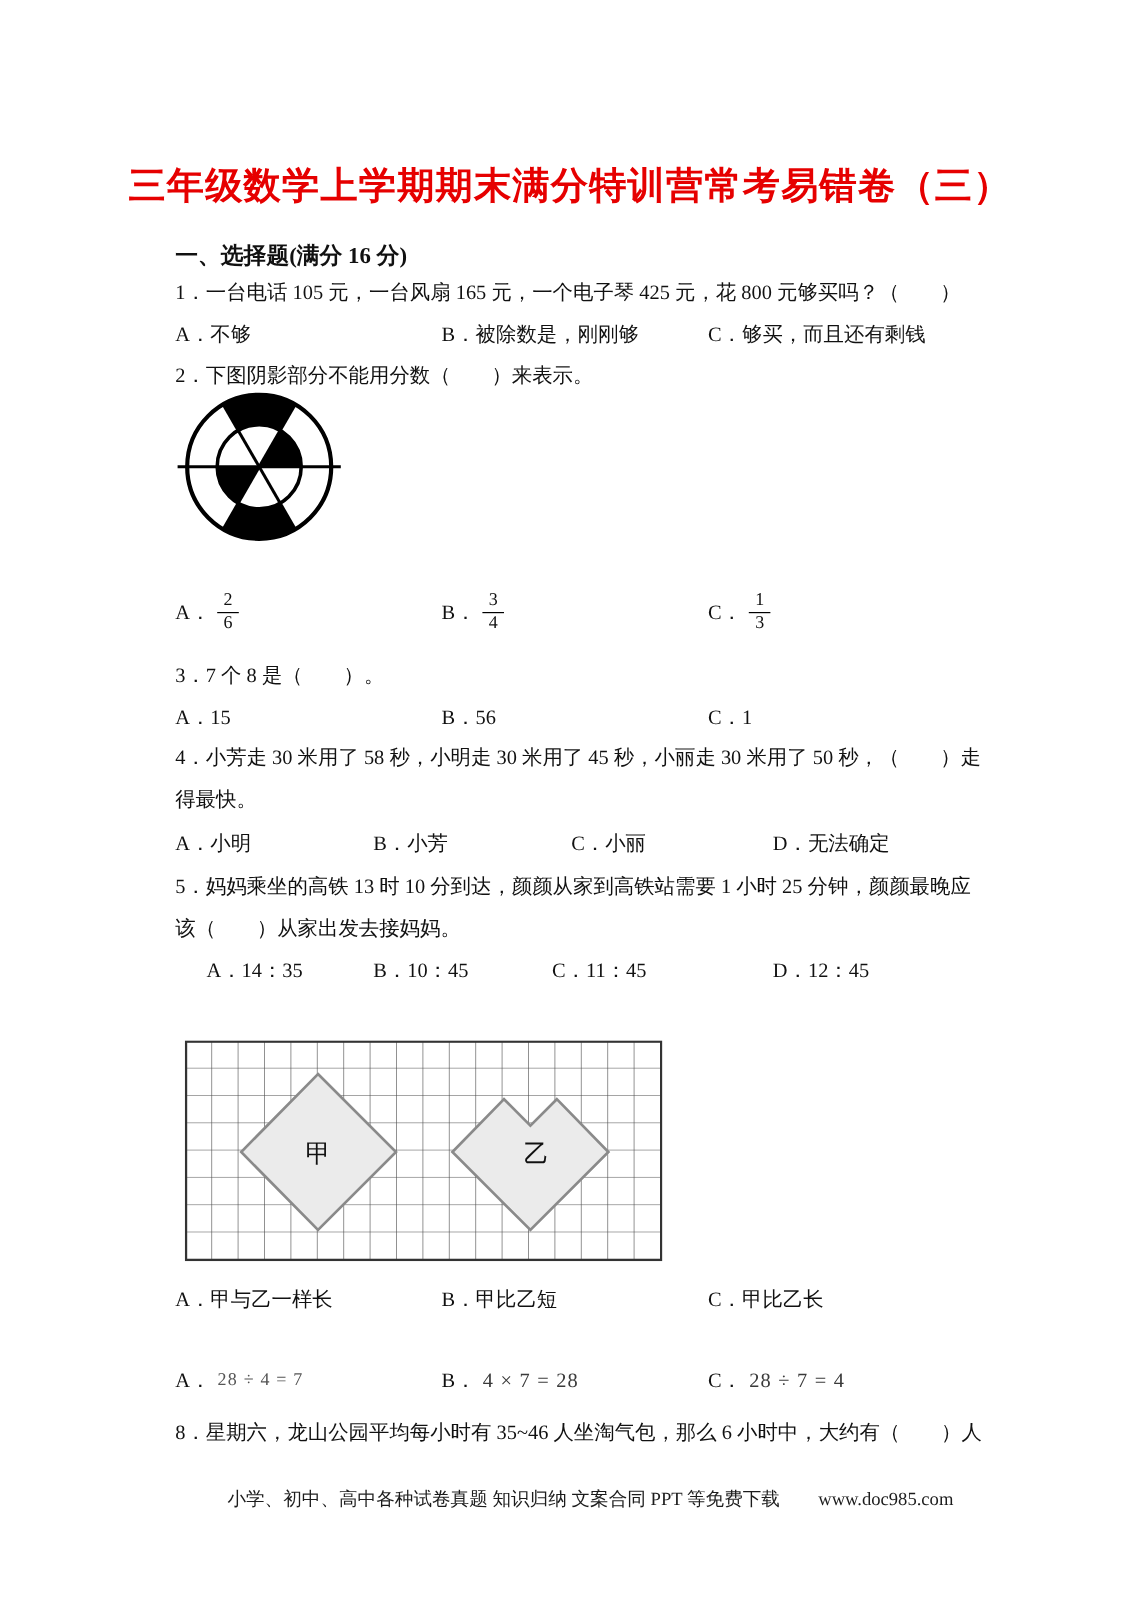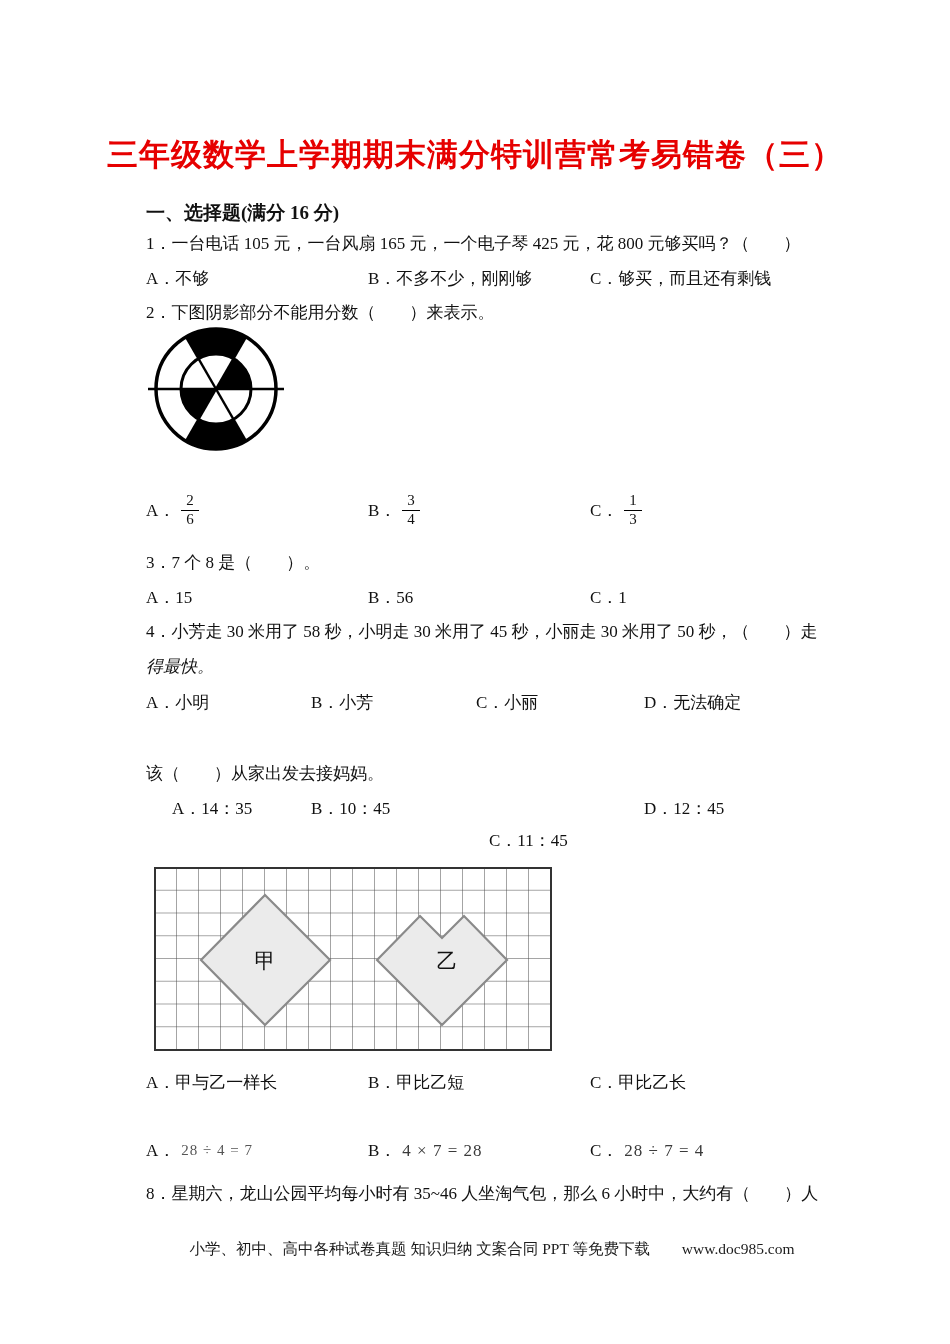--- a/index.html
+++ b/index.html
@@ -24,21 +24,21 @@
 <body>
 
 <div class="page">
 
   <div class="title" style="color:#e60000;">三年级数学上学期期末满分特训营常考易错卷（三）</div>
 
   <div class="heading" style="left:146px;top:200px;">一、选择题(满分 16 分)</div>
 
   <div class="t" style="left:146px;top:232px;">1．一台电话 105 元，一台风扇 165 元，一个电子琴 425 元，花 800 元够买吗？（　　）</div>
   <div class="t" style="left:146px;top:267px;">A．不够</div>
-  <div class="t" style="left:368px;top:267px;">B．不多不少，刚刚够</div>
+  <div class="t" style="left:368px;top:267px;">B．被除数是，刚刚够</div>
   <div class="t" style="left:590px;top:267px;">C．够买，而且还有剩钱</div>
 
   <div class="t" style="left:146px;top:301px;">2．下图阴影部分不能用分数（　　）来表示。</div>
 
   <svg style="position:absolute;left:146px;top:325px;" width="140" height="128" viewBox="0 0 140 128">
 
     <path d="M70,64 L100,12 A60,60 0 0 0 40,12 Z" fill="#000"></path>
     <path d="M70,64 L40,116 A60,60 0 0 0 100,116 Z" fill="#000"></path>
 
     <circle cx="70" cy="64" r="35" fill="#fff"></circle>
@@ -74,30 +74,31 @@
       <span class="den">3</span>
     </span>
   </div>
 
   <div class="t" style="left:146px;top:551px;">3．7 个 8 是（　　）。</div>
   <div class="t" style="left:146px;top:586px;">A．15</div>
   <div class="t" style="left:368px;top:586px;">B．56</div>
   <div class="t" style="left:590px;top:586px;">C．1</div>
 
   <div class="t" style="left:146px;top:620px;">4．小芳走 30 米用了 58 秒，小明走 30 米用了 45 秒，小丽走 30 米用了 50 秒，（　　）走</div>
-  <div class="t" style="left:146px;top:655px;font-style:italic;">得最快。</div>
+  <div class="t" style="left:146px;top:655px;">得最快。</div>
   <div class="t" style="left:146px;top:691px;">A．小明</div>
   <div class="t" style="left:311px;top:691px;">B．小芳</div>
   <div class="t" style="left:476px;top:691px;">C．小丽</div>
   <div class="t" style="left:644px;top:691px;">D．无法确定</div>
 
+  <div class="t" style="left:146px;top:727px;">5．妈妈乘坐的高铁 13 时 10 分到达，颜颜从家到高铁站需要 1 小时 25 分钟，颜颜最晚应</div>
   <div class="t" style="left:146px;top:762px;">该（　　）从家出发去接妈妈。</div>
   <div class="t" style="left:160px;top:797px;margin-left:12px;">A．14：35</div>
   <div class="t" style="left:311px;top:797px;">B．10：45</div>
-  <div class="t" style="left:489px;top:797px;margin-top:32px;">C．11：45</div>
+  <div class="t" style="left:460px;top:797px;">C．11：45</div>
   <div class="t" style="left:644px;top:797px;">D．12：45</div>
 
 
   <svg style="position:absolute;left:154px;top:867px;" width="398" height="184" viewBox="0 0 398 184">
     <defs>
       <pattern id="gp" width="22" height="22.75" patternUnits="userSpaceOnUse">
         <path d="M22 0 H0 V22.75" fill="none" stroke="#4a4a4a" stroke-width="1"></path>
       </pattern>
     </defs>
     <rect x="1" y="1" width="396" height="182" fill="url(#gp)"></rect>

